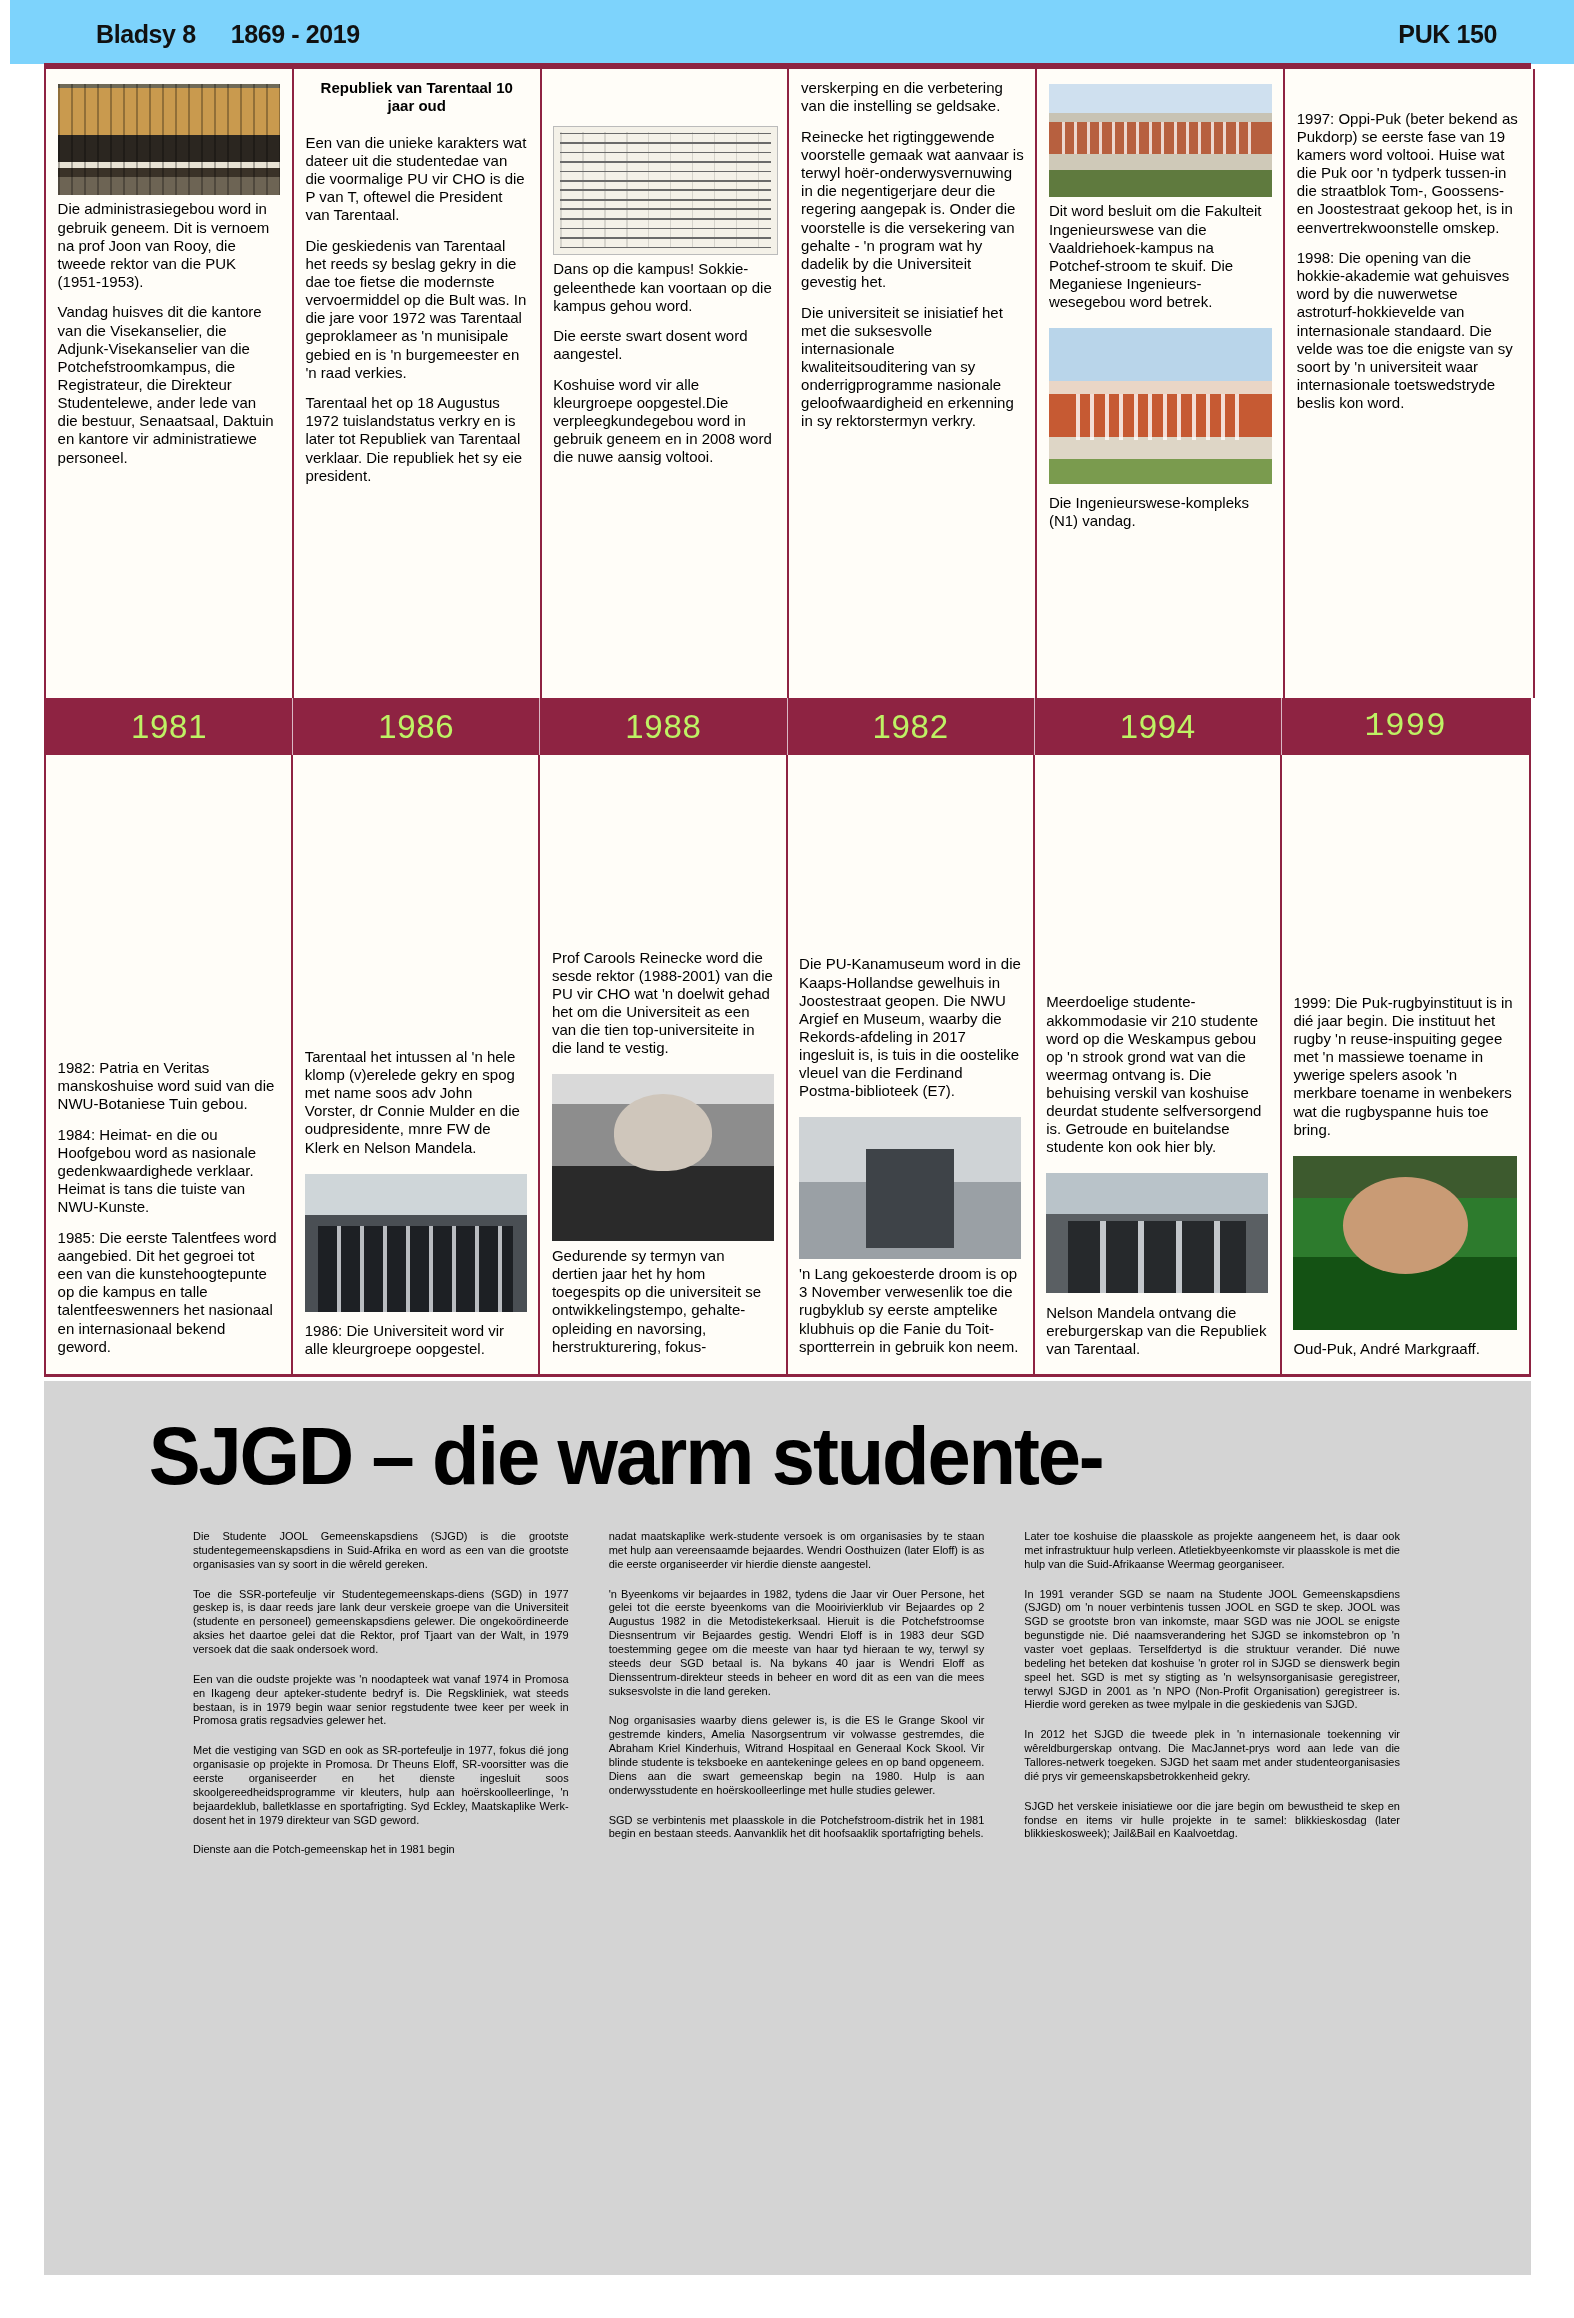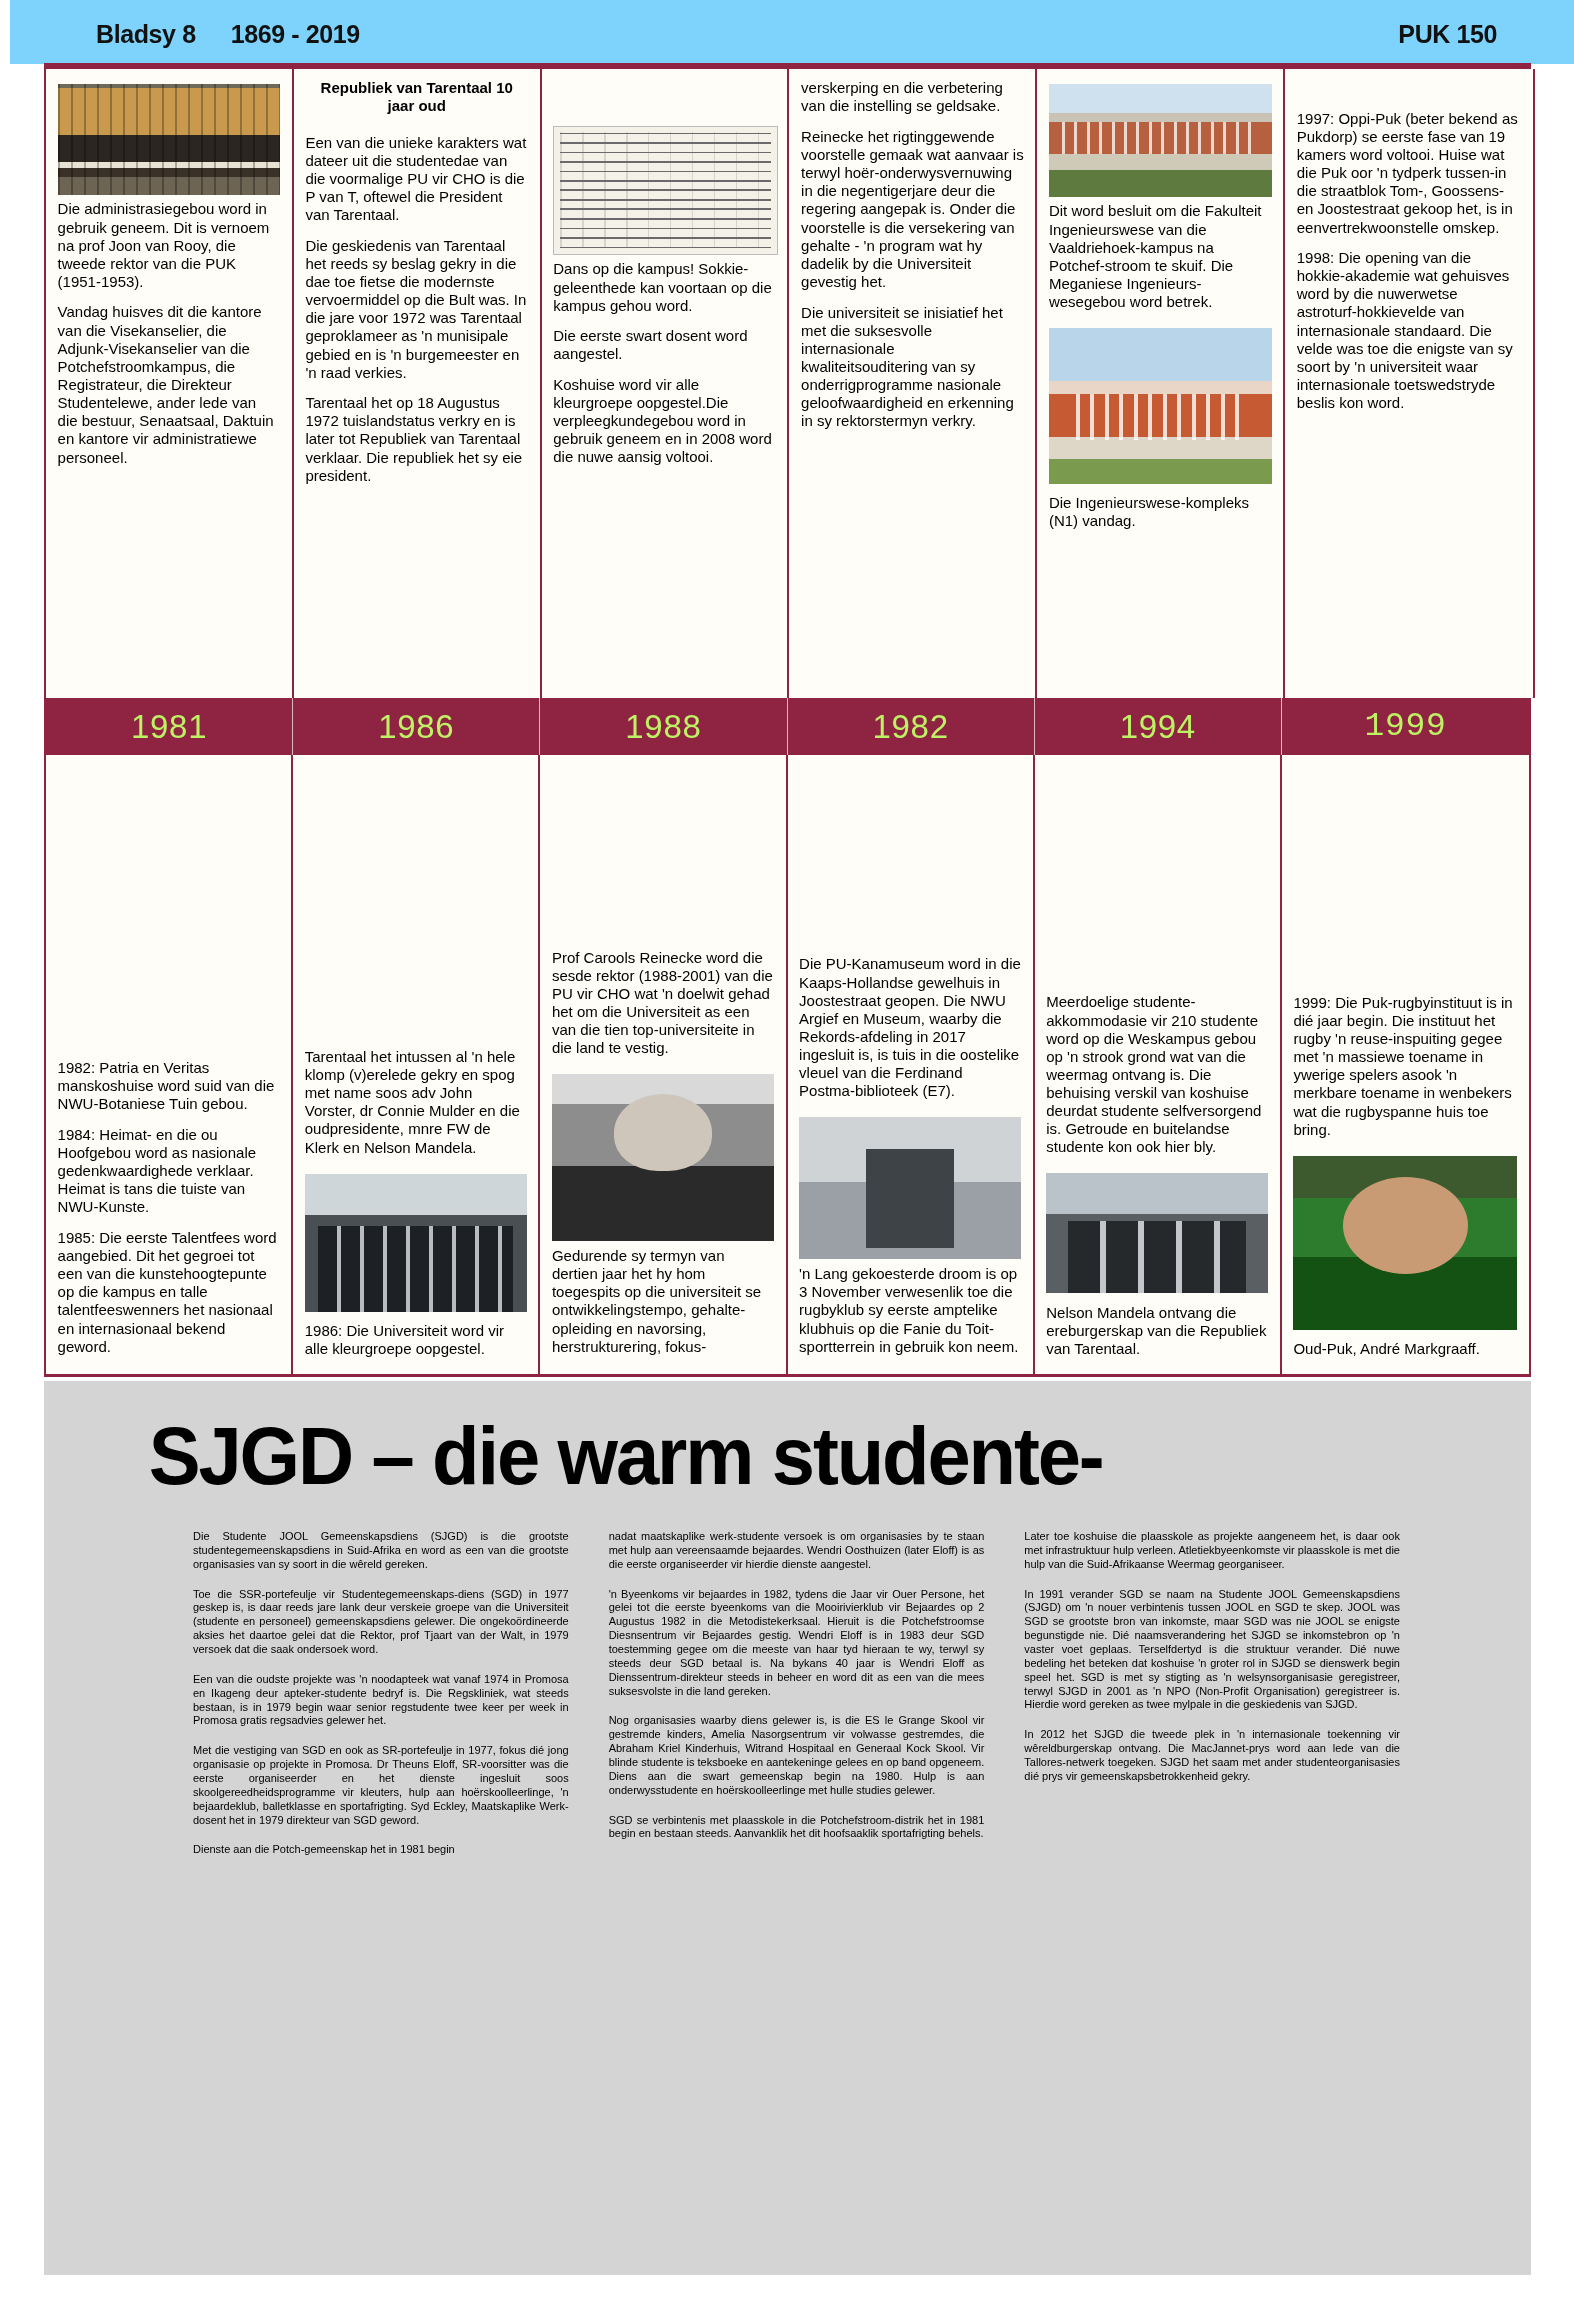--- a/index.html
+++ b/index.html
@@ -239,18 +239,19 @@
         <p class="fp">nadat maatskaplike werk-studente versoek is om organisasies by te staan met hulp aan vereensaamde bejaardes. Wendri Oosthuizen (later Eloff) is as die eerste organiseerder vir hierdie dienste aangestel.</p>
         <p class="fp">'n Byeenkoms vir bejaardes in 1982, tydens die Jaar vir Ouer Persone, het gelei tot die eerste byeenkoms van die Mooirivierklub vir Bejaardes op 2 Augustus 1982 in die Metodistekerksaal. Hieruit is die Potchefstroomse Diesnsentrum vir Bejaardes gestig. Wendri Eloff is in 1983 deur SGD toestemming gegee om die meeste van haar tyd hieraan te wy, terwyl sy steeds deur SGD betaal is. Na bykans 40 jaar is Wendri Eloff as Dienssentrum-direkteur steeds in beheer en word dit as een van die mees suksesvolste in die land gereken.</p>
         <p class="fp">Nog organisasies waarby diens gelewer is, is die ES le Grange Skool vir gestremde kinders, Amelia Nasorgsentrum vir volwasse gestremdes, die Abraham Kriel Kinderhuis, Witrand Hospitaal en Generaal Kock Skool. Vir blinde studente is teksboeke en aantekeninge gelees en op band opgeneem. Diens aan die swart gemeenskap begin na 1980. Hulp is aan onderwysstudente en hoërskoolleerlinge met hulle studies gelewer.</p>
         <p class="fp">SGD se verbintenis met plaasskole in die Potchefstroom-distrik het in 1981 begin en bestaan steeds. Aanvanklik het dit hoofsaaklik sportafrigting behels.</p>
       </div>
 
       <div>
         <p class="fp">Later toe koshuise die plaasskole as projekte aangeneem het, is daar ook met infrastruktuur hulp verleen. Atletiekbyeenkomste vir plaasskole is met die hulp van die Suid-Afrikaanse Weermag georganiseer.</p>
         <p class="fp">In 1991 verander SGD se naam na Studente JOOL Gemeenskapsdiens (SJGD) om 'n nouer verbintenis tussen JOOL en SGD te skep. JOOL was SGD se grootste bron van inkomste, maar SGD was nie JOOL se enigste begunstigde nie. Dié naamsverandering het SJGD se inkomstebron op 'n vaster voet geplaas. Terselfdertyd is die struktuur verander. Dié nuwe bedeling het beteken dat koshuise 'n groter rol in SJGD se dienswerk begin speel het. SGD is met sy stigting as 'n welsynsorganisasie geregistreer, terwyl SJGD in 2001 as 'n NPO (Non-Profit Organisation) geregistreer is. Hierdie word gereken as twee mylpale in die geskiedenis van SJGD.</p>
         <p class="fp">In 2012 het SJGD die tweede plek in 'n internasionale toekenning vir wêreldburgerskap ontvang. Die MacJannet-prys word aan lede van die Tallores-netwerk toegeken. SJGD het saam met ander studenteorganisasies dié prys vir gemeenskapsbetrokkenheid gekry.</p>
+        <p class="fp">SJGD het verskeie inisiatiewe oor die jare begin om bewustheid te skep en fondse en items vir hulle projekte in te samel: blikkieskosdag (later blikkieskosweek); Jail&amp;Bail en Kaalvoetdag.</p>
       </div>
     </div>
   </div>
 
 </div>
 
 
 </body></html>

